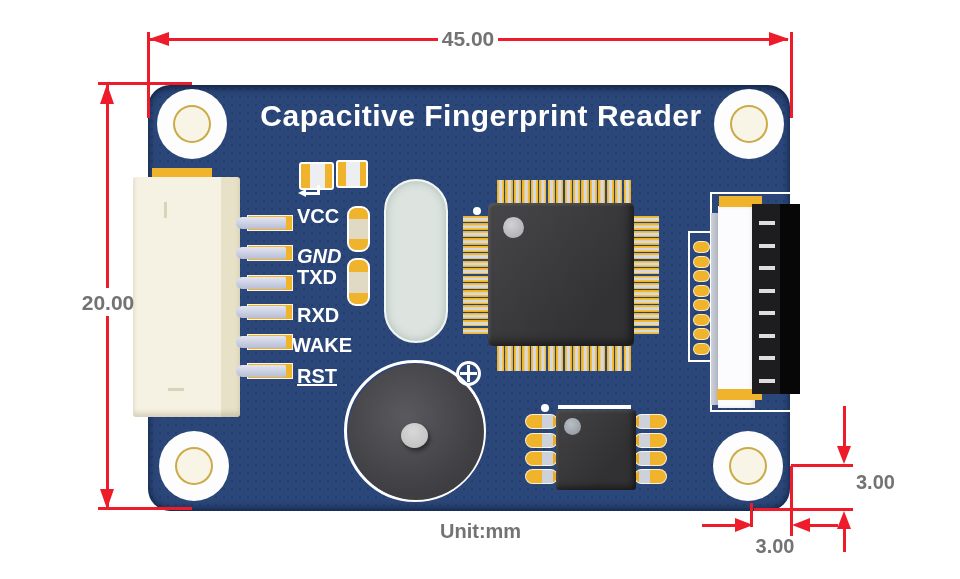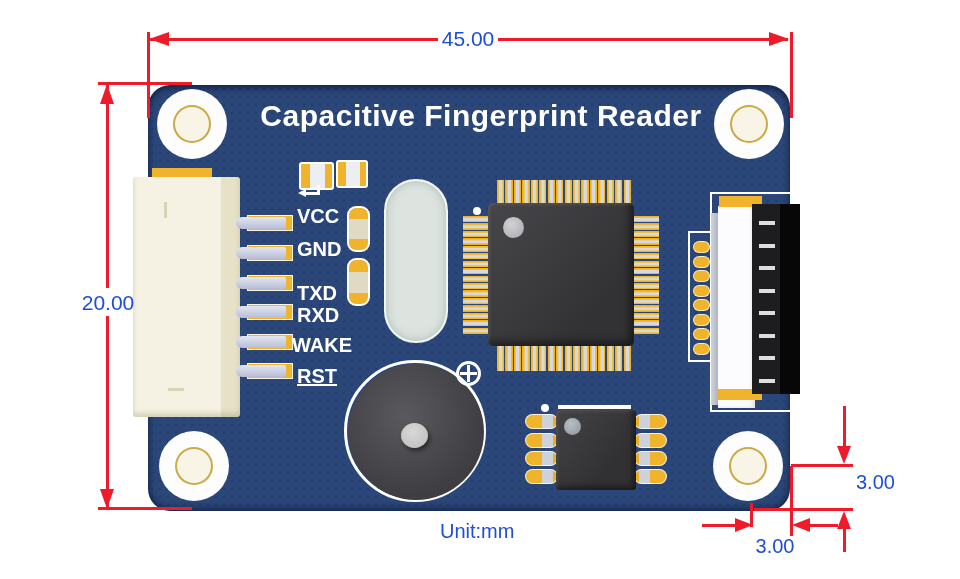--- a/index.html
+++ b/index.html
@@ -33,21 +33,21 @@
              box-shadow:inset 0 -4px 5px rgba(120,110,70,.25);}
   #lcon-slit1{left:164px;top:202px;width:3px;height:16px;background:#d9d3b8;}
   #lcon-slit2{left:168px;top:388px;width:16px;height:3px;background:#d9d3b8;}
   .pframe{left:247px;width:46px;height:16px;background:#f0b42c;
           border:1px solid rgba(255,255,255,.85);box-sizing:border-box;}
   .prod{left:236px;width:50px;height:12px;border-radius:7px 2px 2px 7px;
         background:linear-gradient(180deg,#e2e6f2,#b7bdd5);}
   .pf1{top:215px;} .pf2{top:245px;} .pf3{top:275px;} .pf4{top:304px;} .pf5{top:334px;} .pf6{top:363px;}
   .pr1{top:217px;} .pr2{top:247px;} .pr3{top:277px;} .pr4{top:306px;} .pr5{top:336px;} .pr6{top:365px;}
   .pin-label{left:297px;color:#fff;font-size:20px;font-weight:bold;line-height:26px;}
-  .pl1{top:203px;} .pl2{top:236px;} .pl3{top:280px;text-align:center;} .pl4{top:302px;} .pl5{top:332px;left:292px;} .pl6{top:363px;text-decoration:underline;}
+  .pl1{top:203px;} .pl2{top:243px;font-style:italic;} .pl3{top:264px;text-align:center;} .pl4{top:302px;} .pl5{top:332px;left:292px;} .pl6{top:363px;text-decoration:underline;}
 
   
   .smd-h{height:28px;border:2px solid #fff;border-radius:3px;box-sizing:border-box;}
   #smd-a{left:299px;top:162px;width:35px;
          background:linear-gradient(90deg,#f0b42c 0 9px,#eceef2 9px 24px,#f0b42c 24px);}
   #smd-b{left:336px;top:160px;width:32px;
          background:linear-gradient(90deg,#f0b42c 0 8px,#eceef2 8px 22px,#f0b42c 22px);}
   #silk-arrow-h{left:304px;top:192px;width:16px;height:3px;background:#fff;}
   #silk-arrow-head{left:298px;top:189px;width:0;height:0;
          border-right:8px solid #fff;border-top:4px solid rgba(0,0,0,0);border-bottom:4px solid rgba(0,0,0,0);}
@@ -117,21 +117,21 @@
   #soic-dot{left:564px;top:418px;width:17px;height:17px;border-radius:50%;
             background:radial-gradient(circle at 40% 35%,#b9bfc6,#8d939a);}
   .soic-pin{width:33px;height:15px;border-radius:8px;border:1px solid rgba(255,255,255,.8);box-sizing:border-box;}
   .soic-l{left:525px;background:linear-gradient(90deg,#f0b42c 0 52%,#ccd1da 52% 86%,#e9ad25 86%);}
   .soic-r{left:634px;background:linear-gradient(90deg,#e9ad25 0 14%,#ccd1da 14% 48%,#f0b42c 48%);}
   .sp1{top:414px;} .sp2{top:433px;} .sp3{top:451px;} .sp4{top:469px;}
 
   
   .dim{background:#ee1c2b;}
   .arr{width:0;height:0;}
-  .dimtext{color:#1d4ed8;font-weight:normal;font-size:21px;line-height:24px;}
+  .dimtext{color:#737373;font-weight:bold;font-size:21px;line-height:24px;}
   #dim-top-line-l{left:148px;top:38px;width:290px;height:3px;}
   #dim-top-line-r{left:498px;top:38px;width:290px;height:3px;}
   #dim-top-ext-l{left:147px;top:32px;width:3px;height:86px;}
   #dim-top-ext-r{left:790px;top:32px;width:3px;height:86px;}
   #arr-top-l{left:149px;top:32px;border-right:20px solid #ee1c2b;
              border-top:7px solid rgba(0,0,0,0);border-bottom:7px solid rgba(0,0,0,0);}
   #arr-top-r{left:769px;top:32px;border-left:20px solid #ee1c2b;
              border-top:7px solid rgba(0,0,0,0);border-bottom:7px solid rgba(0,0,0,0);}
   #dim-top-text{left:433px;top:27px;width:70px;text-align:center;}
 

